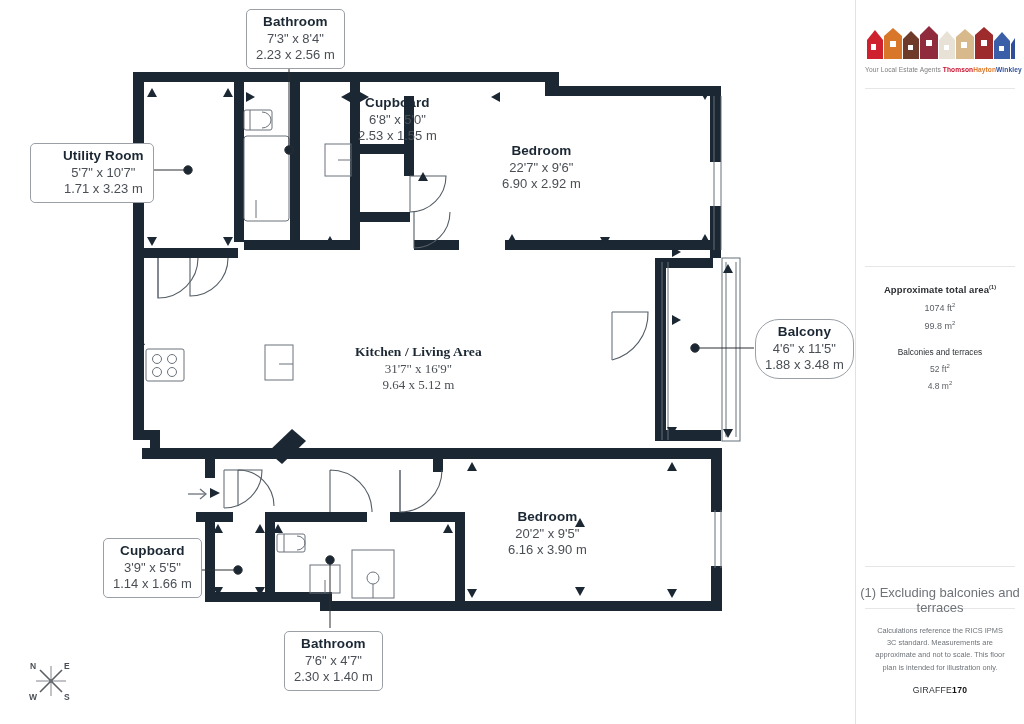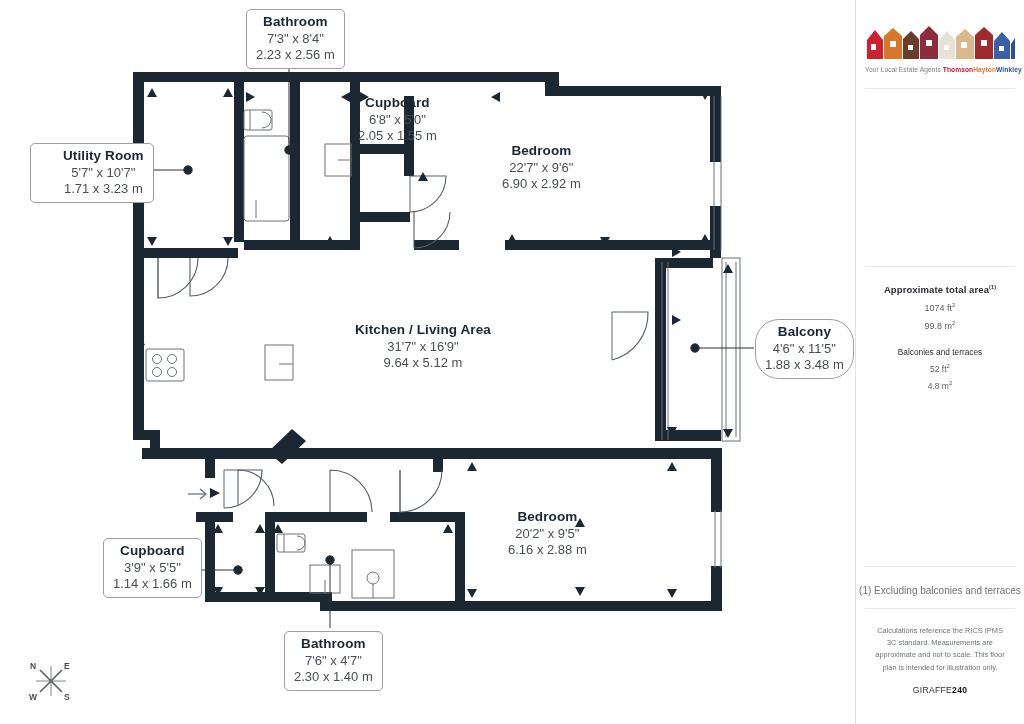--- a/index.html
+++ b/index.html
@@ -56,21 +56,21 @@
 
   .area-block{position:absolute;left:0;top:284px;width:168px;text-align:center;}
   .area-ttl{font-size:9.5px;font-weight:bold;color:#2b2f33;letter-spacing:.1px;}
   .area-ttl sup{font-size:5.5px;vertical-align:super;}
   .area-v{font-size:9px;color:#5a5f64;margin-top:7px;}
   .area-v sup{font-size:6px;vertical-align:super;}
   .area-sub{font-size:8.3px;font-weight:normal;color:#2b2f33;margin-top:16px;}
   .area-v2{font-size:8.5px;color:#5a5f64;margin-top:6px;}
   .area-v2 sup{font-size:6px;vertical-align:super;}
 
-  .foot1{position:absolute;left:0;top:585px;width:168px;text-align:center;font-size:10px;color:#6e7378;}
+  .foot1{position:absolute;left:0;top:585px;width:168px;text-align:center;font-size:13px;color:#6e7378;}
   .foot2{position:absolute;left:18px;top:625px;width:132px;text-align:center;font-size:7.4px;color:#6e7378;line-height:1.65;}
   .brand{position:absolute;left:0;top:685px;width:168px;text-align:center;font-size:8.6px;color:#2b2f33;letter-spacing:.3px;}
   .brand b{color:#111;font-weight:bold;}
 
   
   .compass{position:absolute;left:20px;top:652px;width:62px;height:58px;}
   .cmp-l{position:absolute;font-size:8.5px;color:#4a4f55;font-weight:bold;}
 </style>
 </head>
 <body>
@@ -287,51 +287,51 @@
 
     <div class="lbl box" style="left:246px;top:9px;">
       <span class="nm">Bathroom</span>
       <span class="d1">7'3" x 8'4"</span>
       <span class="d2">2.23 x 2.56 m</span>
     </div>
 
     <div class="lbl" style="left:358px;top:95px;">
       <span class="nm">Cupboard</span>
       <span class="d1">6'8" x 5'0"</span>
-      <span class="d2">2.05 x 1.55 m</span>
+      <span class="d2">2.53 x 1.55 m</span>
     </div>
 
     <div class="lbl" style="left:502px;top:143px;">
       <span class="nm">Bedroom</span>
       <span class="d1">22'7" x 9'6"</span>
       <span class="d2">6.90 x 2.92 m</span>
     </div>
 
     <div class="lbl box" style="left:30px;top:143px;padding-left:32px;">
       <span class="nm">Utility Room</span>
       <span class="d1">5'7" x 10'7"</span>
       <span class="d2">1.71 x 3.23 m</span>
     </div>
 
-    <div class="lbl" style="left:355px;top:322px;">
+    <div class="lbl" style="left:355px;top:344px;font-family:Liberation Serif, serif;">
       <span class="nm">Kitchen / Living Area</span>
       <span class="d1">31'7" x 16'9"</span>
       <span class="d2">9.64 x 5.12 m</span>
     </div>
 
     <div class="lbl box" style="left:755px;top:319px;border-radius:24px;">
       <span class="nm">Balcony</span>
       <span class="d1">4'6" x 11'5"</span>
       <span class="d2">1.88 x 3.48 m</span>
     </div>
 
     <div class="lbl" style="left:508px;top:509px;">
       <span class="nm">Bedroom</span>
       <span class="d1">20'2" x 9'5"</span>
-      <span class="d2">6.16 x 2.88 m</span>
+      <span class="d2">6.16 x 3.90 m</span>
     </div>
 
     <div class="lbl box" style="left:103px;top:538px;">
       <span class="nm">Cupboard</span>
       <span class="d1">3'9" x 5'5"</span>
       <span class="d2">1.14 x 1.66 m</span>
     </div>
 
     <div class="lbl box" style="left:284px;top:631px;">
       <span class="nm">Bathroom</span>
@@ -400,15 +400,15 @@
       <div class="area-ttl"><span>Approximate total area</span><sup>(1)</sup></div>
       <div class="area-v"><span>1074 ft</span><sup>2</sup></div>
       <div class="area-v"><span>99.8 m</span><sup>2</sup></div>
       <div class="area-sub">Balconies and terraces</div>
       <div class="area-v2"><span>52 ft</span><sup>2</sup></div>
       <div class="area-v2"><span>4.8 m</span><sup>2</sup></div>
     </div>
 
     <div class="foot1">(1) Excluding balconies and terraces</div>
     <div class="foot2">Calculations reference the RICS IPMS 3C standard. Measurements are approximate and not to scale. This floor plan is intended for illustration only.</div>
-    <div class="brand"><span>GIRAFFE</span><b>240</b></div>
+    <div class="brand"><span>GIRAFFE</span><b>170</b></div>
   </div>
 </div>
 
 </body></html>

